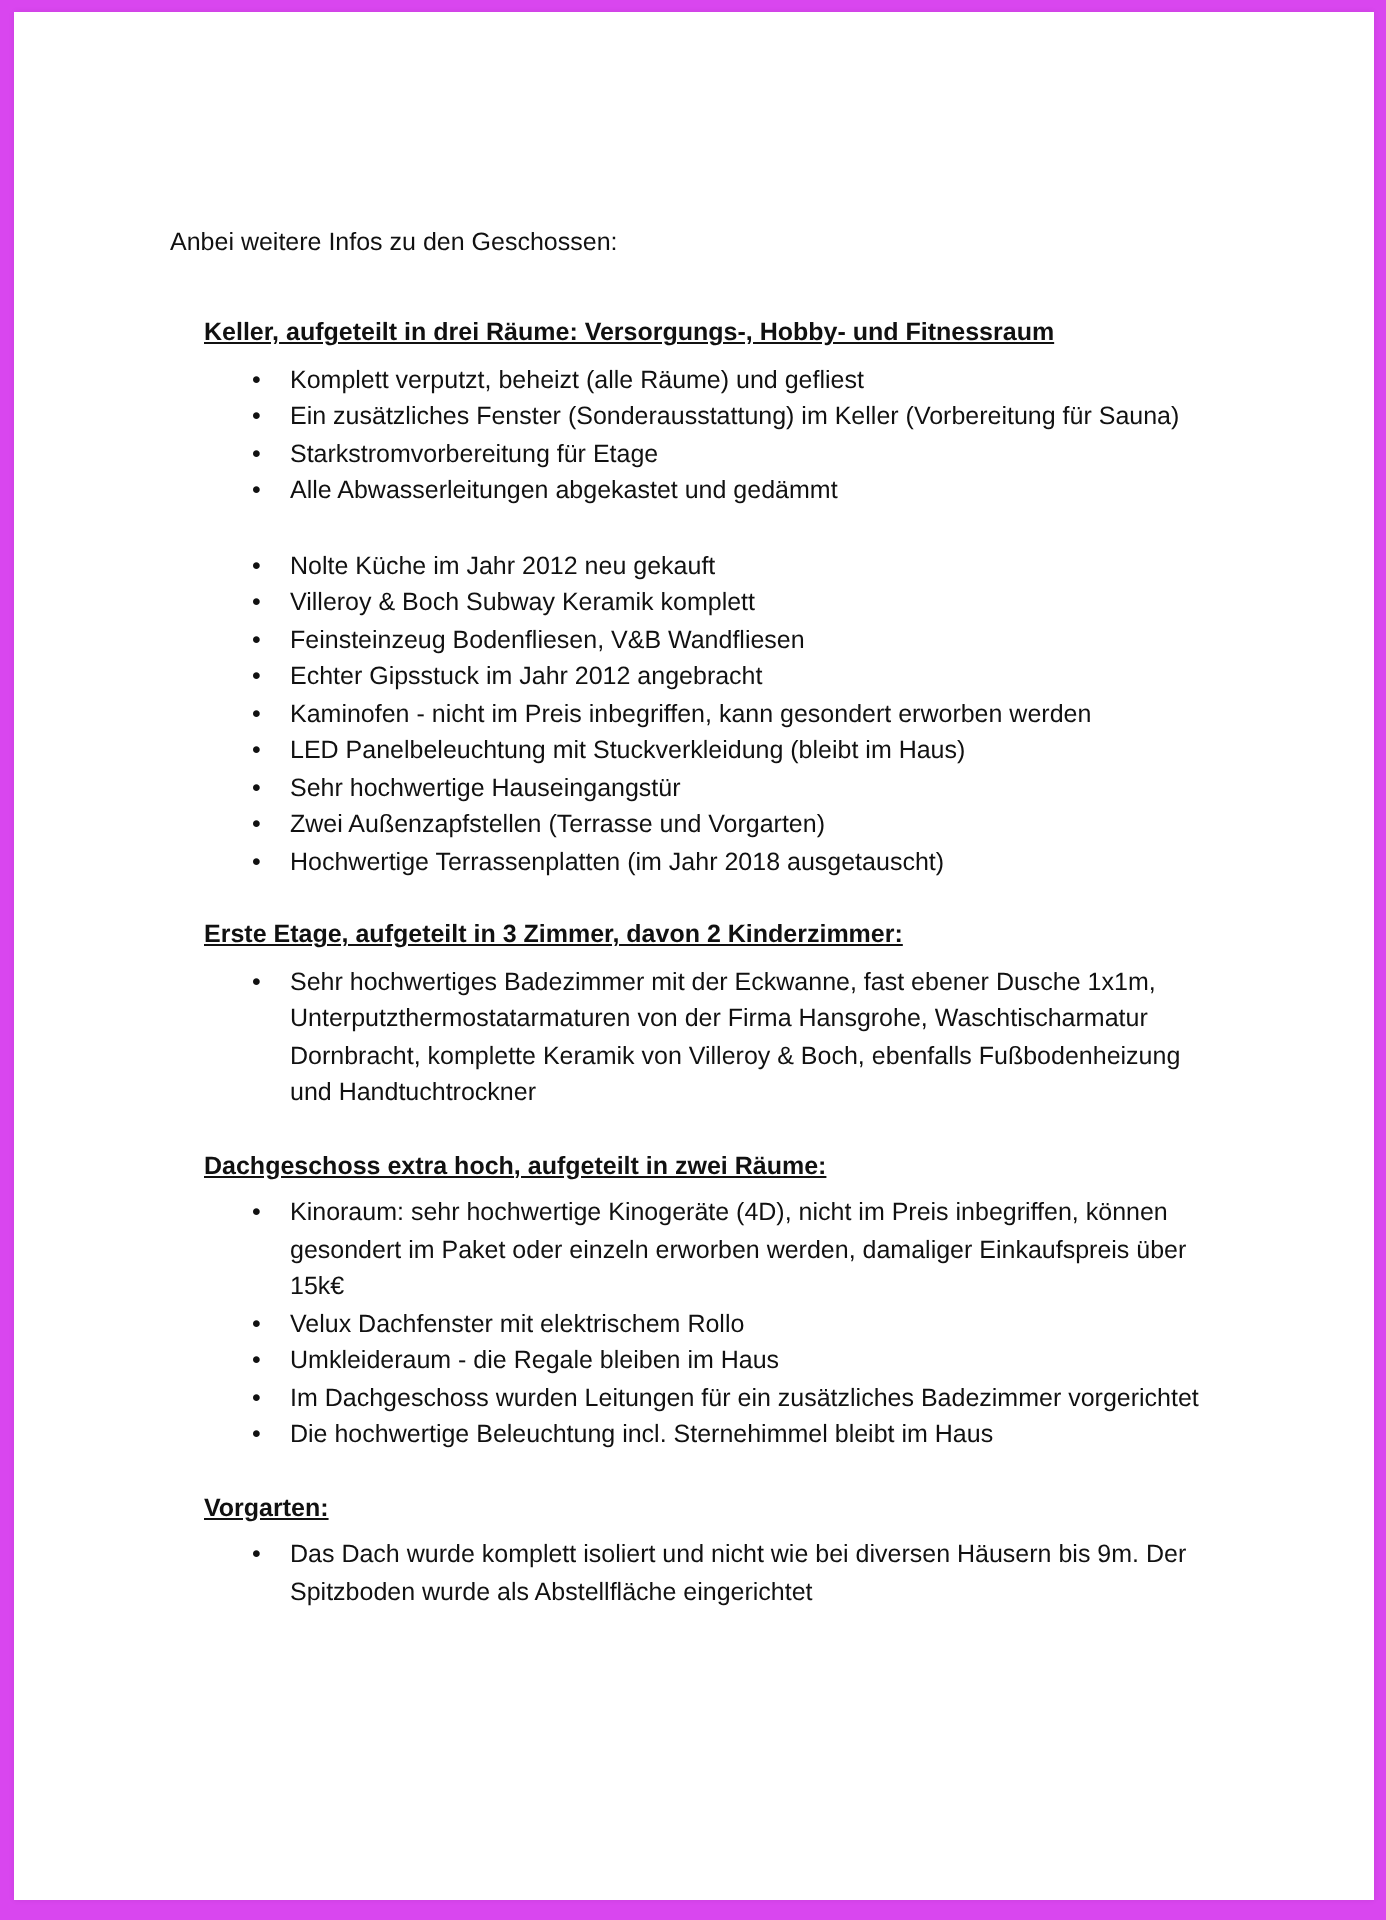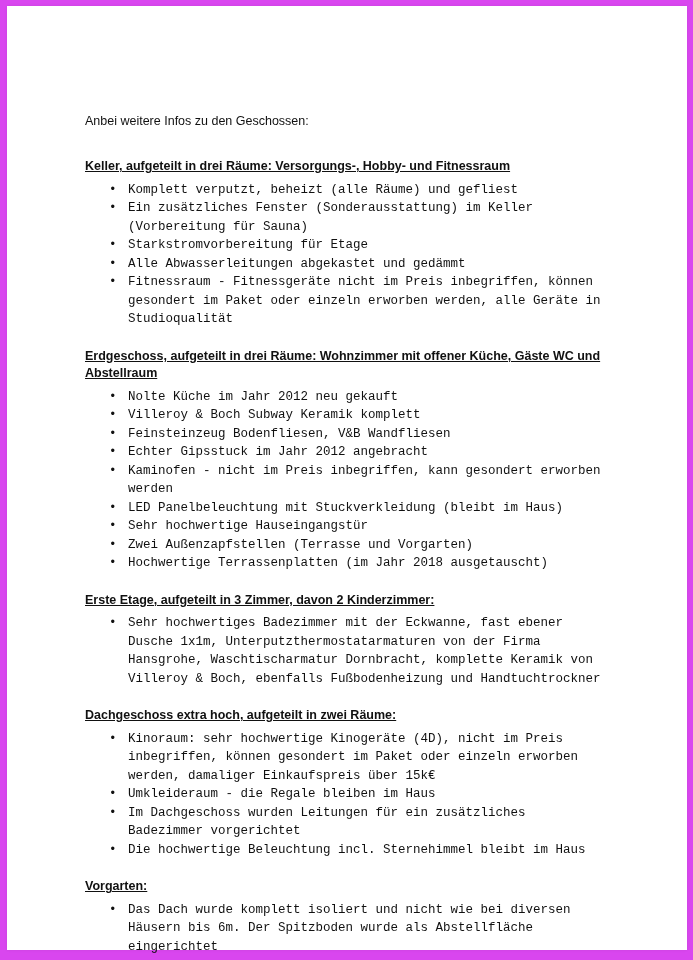--- a/index.html
+++ b/index.html
@@ -27,20 +27,21 @@
     padding: 106px 84px 40px 78px;
     color: #111111;
   }
   .intro {
     font-size: 12.5px;
     line-height: 1.45;
     margin: 0 0 28px 0;
   }
   .section {
     margin-top: 19px;
+    margin-left: 17px;
   }
   .section:first-of-type {
     margin-top: 17px;
   }
   .section-heading {
     font-size: 12.5px;
     font-weight: bold;
     text-decoration: underline;
     margin: 0 0 5px 0;
     line-height: 1.4;
@@ -49,21 +50,20 @@
     list-style: none;
     margin: 0;
     padding: 0;
   }
   ul.bullets li {
     position: relative;
     padding-left: 43px;
     font-size: 12.5px;
     line-height: 1.48;
     margin: 0;
-    font-family: Liberation Mono, monospace;
   }
   ul.bullets li::before {
     content: "\2022";
     position: absolute;
     left: 24px;
     top: 0;
     font-size: 12.5px;
   }
 </style>
 </head>
@@ -73,25 +73,23 @@
   <div class="page">
     <p class="intro">Anbei weitere Infos zu den Geschossen:</p>
     <div id="sections">
         <div class="section">
           <h2 class="section-heading">Keller, aufgeteilt in drei Räume: Versorgungs-, Hobby- und Fitnessraum</h2>
           <ul class="bullets">
             <li>Komplett verputzt, beheizt (alle Räume) und gefliest</li>
             <li>Ein zusätzliches Fenster (Sonderausstattung) im Keller (Vorbereitung für Sauna)</li>
             <li>Starkstromvorbereitung für Etage</li>
             <li>Alle Abwasserleitungen abgekastet und gedämmt</li>
-            <li>Fitnessraum - Fitnessgeräte nicht im Preis inbegriffen, können gesondert im Paket oder einzeln erworben werden, alle Geräte in Studioqualität</li>
           </ul>
         </div>
         <div class="section">
-          <h2 class="section-heading">Erdgeschoss, aufgeteilt in drei Räume: Wohnzimmer mit offener Küche, Gäste WC und Abstellraum</h2>
           <ul class="bullets">
             <li>Nolte Küche im Jahr 2012 neu gekauft</li>
             <li>Villeroy &amp; Boch Subway Keramik komplett</li>
             <li>Feinsteinzeug Bodenfliesen, V&amp;B Wandfliesen</li>
             <li>Echter Gipsstuck im Jahr 2012 angebracht</li>
             <li>Kaminofen - nicht im Preis inbegriffen, kann gesondert erworben werden</li>
             <li>LED Panelbeleuchtung mit Stuckverkleidung (bleibt im Haus)</li>
             <li>Sehr hochwertige Hauseingangstür</li>
             <li>Zwei Außenzapfstellen (Terrasse und Vorgarten)</li>
             <li>Hochwertige Terrassenplatten (im Jahr 2018 ausgetauscht)</li>
@@ -100,26 +98,27 @@
         <div class="section">
           <h2 class="section-heading">Erste Etage, aufgeteilt in 3 Zimmer, davon 2 Kinderzimmer:</h2>
           <ul class="bullets">
             <li>Sehr hochwertiges Badezimmer mit der Eckwanne, fast ebener Dusche 1x1m, Unterputzthermostatarmaturen von der Firma Hansgrohe, Waschtischarmatur Dornbracht, komplette Keramik von Villeroy &amp; Boch, ebenfalls Fußbodenheizung und Handtuchtrockner</li>
           </ul>
         </div>
         <div class="section">
           <h2 class="section-heading">Dachgeschoss extra hoch, aufgeteilt in zwei Räume:</h2>
           <ul class="bullets">
             <li>Kinoraum: sehr hochwertige Kinogeräte (4D), nicht im Preis inbegriffen, können gesondert im Paket oder einzeln erworben werden, damaliger Einkaufspreis über 15k€</li>
+            <li>Velux Dachfenster mit elektrischem Rollo</li>
             <li>Umkleideraum - die Regale bleiben im Haus</li>
             <li>Im Dachgeschoss wurden Leitungen für ein zusätzliches Badezimmer vorgerichtet</li>
             <li>Die hochwertige Beleuchtung incl. Sternehimmel bleibt im Haus</li>
           </ul>
         </div>
         <div class="section">
           <h2 class="section-heading">Vorgarten:</h2>
           <ul class="bullets">
-            <li>Das Dach wurde komplett isoliert und nicht wie bei diversen Häusern bis 6m. Der Spitzboden wurde als Abstellfläche eingerichtet</li>
+            <li>Das Dach wurde komplett isoliert und nicht wie bei diversen Häusern bis 9m. Der Spitzboden wurde als Abstellfläche eingerichtet</li>
           </ul>
         </div>
       </div>
   </div>
 </div>
 
 </body></html>

